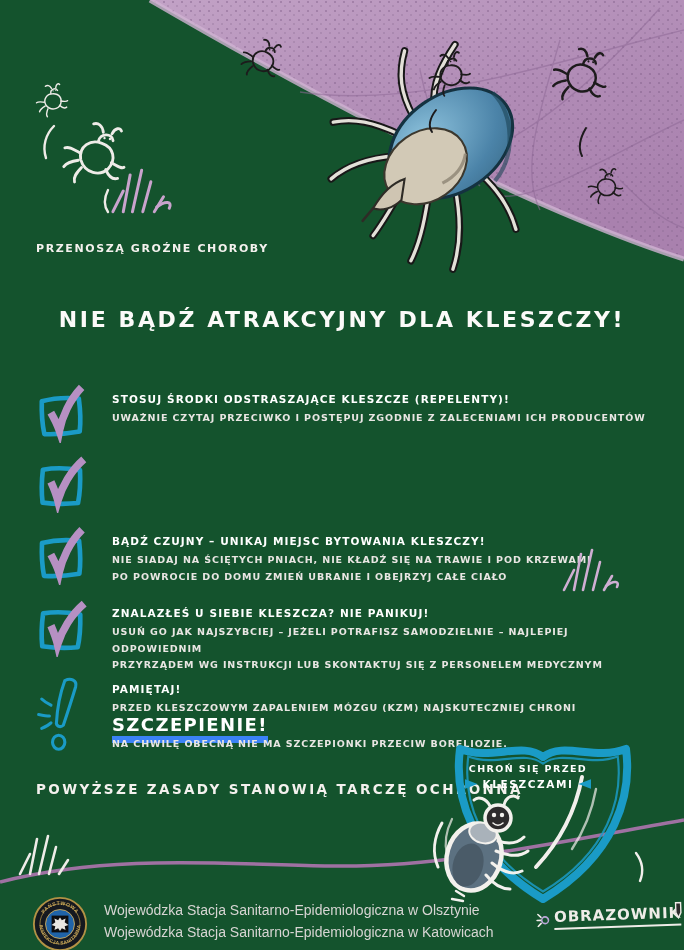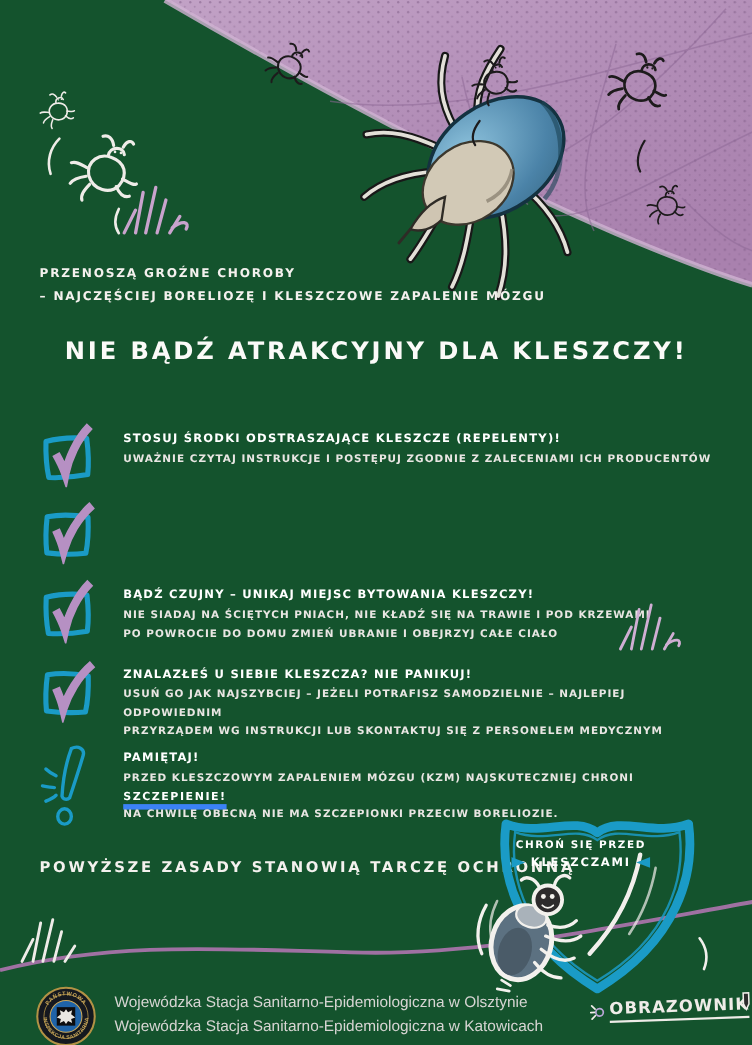--- a/index.html
+++ b/index.html
@@ -12,21 +12,21 @@
   
   .intro{left:36px;top:238px;font-size:11px;font-weight:bold;letter-spacing:1.6px;line-height:21px;color:#f4f1ee;}
   
   .headline{left:0;top:307px;width:684px;text-align:center;font-size:22px;font-weight:bold;letter-spacing:2.6px;color:#fbfaf8;}
   
   .row{left:34px;width:616px;display:flex;align-items:flex-start;}
   .row .icon-col{flex:0 0 54px;margin-right:24px;}
   .row .txt{padding-top:10px;}
   .row .title{font-size:10.5px;font-weight:bold;letter-spacing:1.1px;color:#ffffff;margin-bottom:5px;}
   .row .line{font-size:9.5px;font-weight:bold;letter-spacing:0.9px;line-height:16.5px;color:#e9e6e3;}
-  .emph{font-size:10px;letter-spacing:1.4px;color:#ffffff;border-bottom:5px solid #3b82f6;padding-bottom:1px;margin-top:31px;}
+  .emph{font-size:18px;letter-spacing:1.4px;color:#ffffff;border-bottom:7px solid #3b82f6;padding-bottom:1px;margin-top:31px;}
   
   .summary{left:36px;top:776px;font-size:13.5px;font-weight:bold;letter-spacing:2.4px;line-height:27px;color:#f4f1ee;}
   
   .shield-label{left:452px;top:763px;width:152px;text-align:center;}
   .shield-label .l1{font-size:9.5px;font-weight:bold;letter-spacing:1.4px;color:#fff;}
   .shield-label .l2{margin-top:4px;display:flex;align-items:center;justify-content:center;gap:5px;}
   .shield-label .l2 .w{font-size:10.5px;font-weight:bold;letter-spacing:1.6px;color:#fff;text-align:right;}
   .tri{width:13px;height:10px;background:#1a9bc6;display:inline-block;}
   .tri.right{clip-path:polygon(0 0,100% 50%,0 100%);}
   .tri.left{clip-path:polygon(100% 0,0 50%,100% 100%);}
@@ -139,37 +139,36 @@
       <use href="#doodle-tick" transform="translate(586,166) scale(0.6) rotate(-6 32 32)" stroke="#1d1b1c" color="#1d1b1c"></use>
       <path d="M586,128 C580,138 578,148 582,156" fill="none" stroke="#1d1b1c" stroke-width="2" stroke-linecap="round"></path>
       <path d="M436,110 C430,118 428,126 432,132" fill="none" stroke="#1d1b1c" stroke-width="2" stroke-linecap="round"></path>
     </g>
 
     <use href="#grass" transform="translate(106,168) scale(1.15)" stroke="#c9a3cd"></use>
   </svg>
 
   <div class="abs intro">
     <div>PRZENOSZĄ GROŹNE CHOROBY</div>
-    <div>– NAJCZĘŚCIEJ BORELIOZĘ I KLESZCZOWE ZAPALENIE MÓZGU</div>
   </div>
 
   <div class="abs headline">NIE BĄDŹ ATRAKCYJNY DLA KLESZCZY!</div>
 
   <div class="abs row" style="top:383px;">
     <span class="icon-col">
       <svg width="54" height="60" viewBox="0 0 64 70">
           <g transform="rotate(-3 32 35)">
         <path d="M10,20 C24,17 40,17 54,19 C55,32 55,46 53,58 C38,60 22,60 11,59 C9,46 9,32 10,20 Z" fill="none" stroke="#1a9bc6" stroke-width="5.5" stroke-linejoin="round"></path>
         <path d="M20,34 C24,42 27,49 29,56 C33,40 43,20 58,6" fill="none" stroke="#b690c3" stroke-width="9"></path>
       </g>
         </svg>
     </span>
     <div class="txt">
       <div class="title">STOSUJ ŚRODKI ODSTRASZAJĄCE KLESZCZE (REPELENTY)!</div>
-      <div class="line">UWAŻNIE CZYTAJ INSTRUKCJE I POSTĘPUJ ZGODNIE Z ZALECENIAMI ICH PRODUCENTÓW</div>
+      <div class="line">UWAŻNIE CZYTAJ PRZECIWKO I POSTĘPUJ ZGODNIE Z ZALECENIAMI ICH PRODUCENTÓW</div>
       <div class="line"></div>
     </div>
   </div>
 
   <div class="abs row" style="top:453px;">
     <span class="icon-col">
       <svg width="54" height="60" viewBox="0 0 64 70">
           <g transform="rotate(2 32 35)">
         <path d="M10,20 C24,17 40,17 54,19 C55,32 55,46 53,58 C38,60 22,60 11,59 C9,46 9,32 10,20 Z" fill="none" stroke="#1a9bc6" stroke-width="5.5" stroke-linejoin="round"></path>
         <path d="M20,34 C24,42 27,49 29,56 C33,40 43,20 58,6" fill="none" stroke="#b690c3" stroke-width="9"></path>

